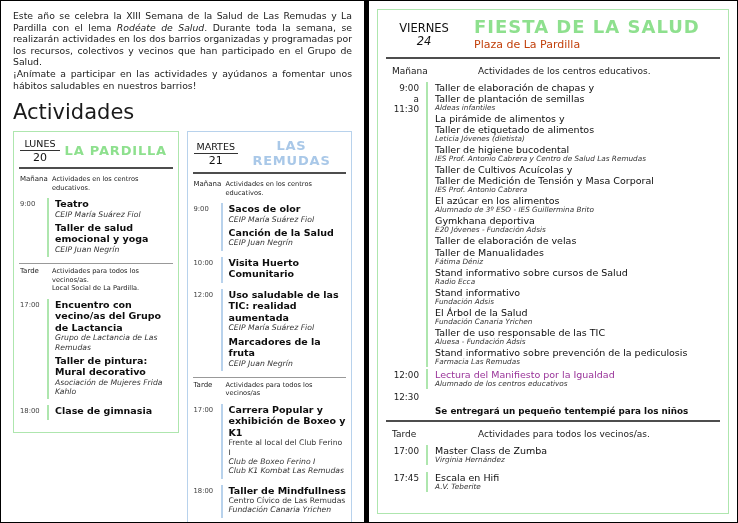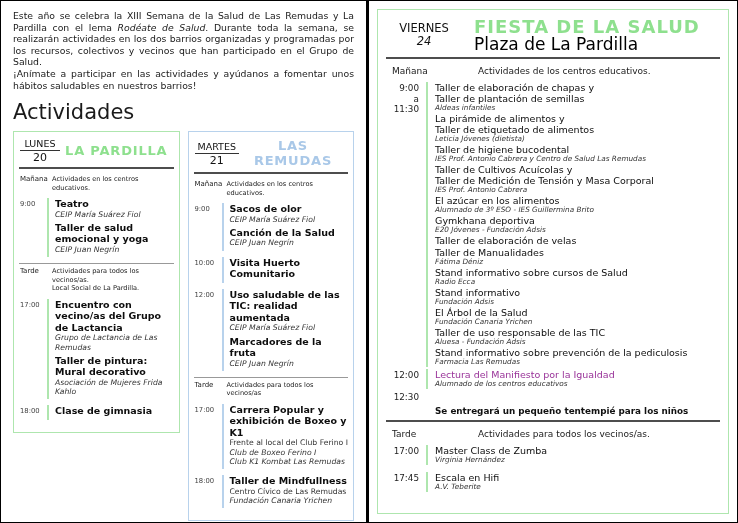--- a/index.html
+++ b/index.html
@@ -2,21 +2,21 @@
 <html style="--green: #8ee08e; --green-line: #aee6ae; --blue: #a9c8e8; --blue-line: #b8d2ec; --purple: #993399;"><head>
 <meta charset="utf-8">
 <style>
   * { margin:0; padding:0; box-sizing:border-box; }
   html,body { background:#e8e8e8; }
   body { font-family:"DejaVu Sans","Liberation Sans",sans-serif; }
   .page { width:738px; height:523px; background:#fff; border:1px solid #000;
           display:flex; overflow:hidden; margin:0 auto; }
 
   
-  .left { width:369px; height:100%; border-right:3px solid #000000; padding:9px 12px 6px 12px; overflow:hidden; }
+  .left { width:369px; height:100%; border-right:5px solid #000000; padding:9px 12px 6px 12px; overflow:hidden; }
   .intro { font-size:9.3px; line-height:11.6px; color:#1a1a1a; text-align:justify; }
   .intro .it { font-style:italic; }
   .acts-heading { font-size:21px; color:#1a1a1a; margin:9px 0 7px 0; }
   .day-grid { display:grid; grid-template-columns:1fr 1fr; gap:7px 8px; align-items:start; }
 
   .day-box { border:1px solid var(--bstroke); padding:5px 5px 6px 5px; background:#fff; }
   .theme-green { --accent:var(--green); --line:var(--green-line); --bstroke:var(--green-line); }
   .theme-blue  { --accent:var(--blue);  --line:var(--blue-line);  --bstroke:var(--blue-line); }
 
   .box-head { display:flex; align-items:center; padding:1px 1px 4px 1px; }
@@ -41,21 +41,21 @@
 
   
   .right { width:369px; height:100%; padding:8px; }
   .fbox { height:100%; border:1px solid var(--green-line); padding:3px 8px 4px 8px; overflow:hidden; }
   .fhead { display:flex; align-items:center; padding:4px 2px 5px 2px; }
   .fday { min-width:72px; text-align:center; color:#111; }
   .fday .d { display:block; font-size:11.5px; line-height:13px; }
   .fday .n { display:block; font-size:11.5px; line-height:13px;font-style:italic; }
   .fhead-main { flex:1; padding-left:14px; }
   .ftitle { font-size:18px; font-weight:bold; letter-spacing:1px; color:var(--green); line-height:20px; }
-  .fsub { font-size:17px; color:#000000; line-height:15px; }
+  .fsub { font-size:11px; color:#c2410c; line-height:15px; }
 
   .flabel { display:flex; font-size:9px; color:#1a1a1a; padding:4px 2px 5px 2px; }
   .flabel .lbl { width:50px; flex-shrink:0; padding-left:4px; }
   .flabel .note { margin-left:40px; }
 
   .fslot { display:flex; margin:1px 0 2px 0; }
   .fslot .time { width:40px; flex-shrink:0; font-size:8.8px; color:#222; text-align:right; padding:1px 7px 0 0; line-height:10.5px; }
   .fslot .content { flex:1; border-left:2px solid var(--green-line); padding-left:7px; }
   .fslot .item { margin-bottom:1px; }
   .f-title { font-weight:normal; font-size:9.5px; color:#0d0d0d; }

